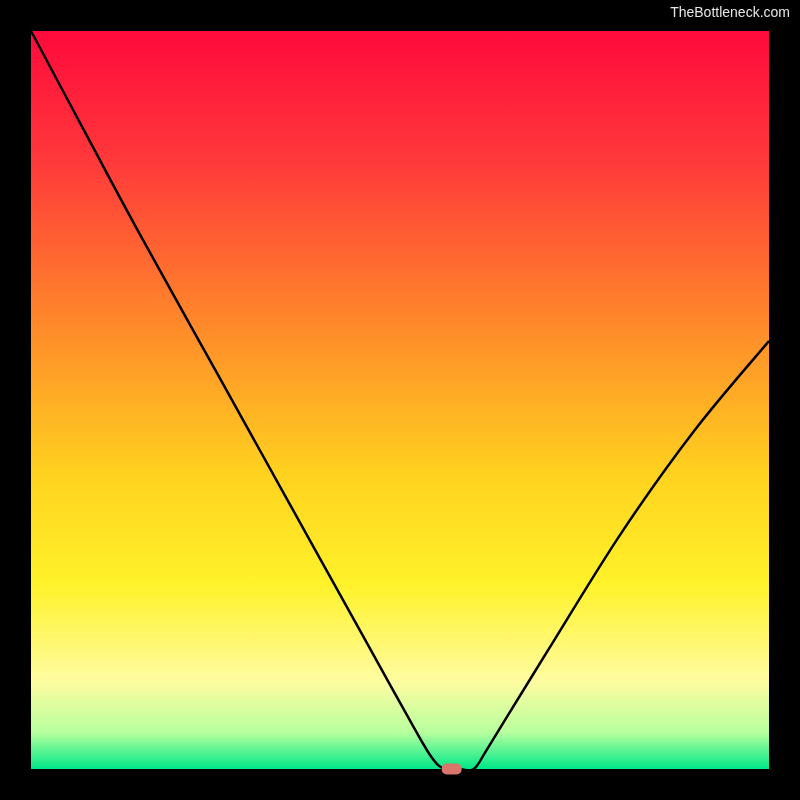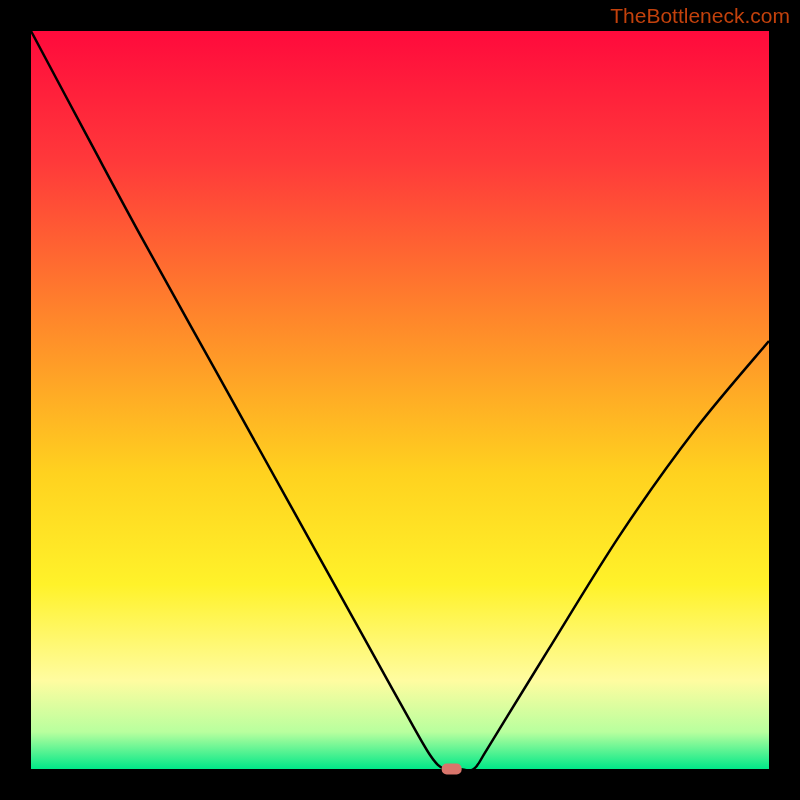--- a/index.html
+++ b/index.html
@@ -13,22 +13,22 @@
   }
   .container {
     width: 800px;
     height: 800px;
     position: relative;
   }
   .watermark {
     position: absolute;
     top: 4px;
     right: 10px;
-    color: #c2410c;
-    font-size: 21px;
+    color: #e5e5e5;
+    font-size: 14px;
     font-weight: 500;
     z-index: 10;
   }
   svg {
     display: block;
   }
 </style>
 </head>
 <body>
 

